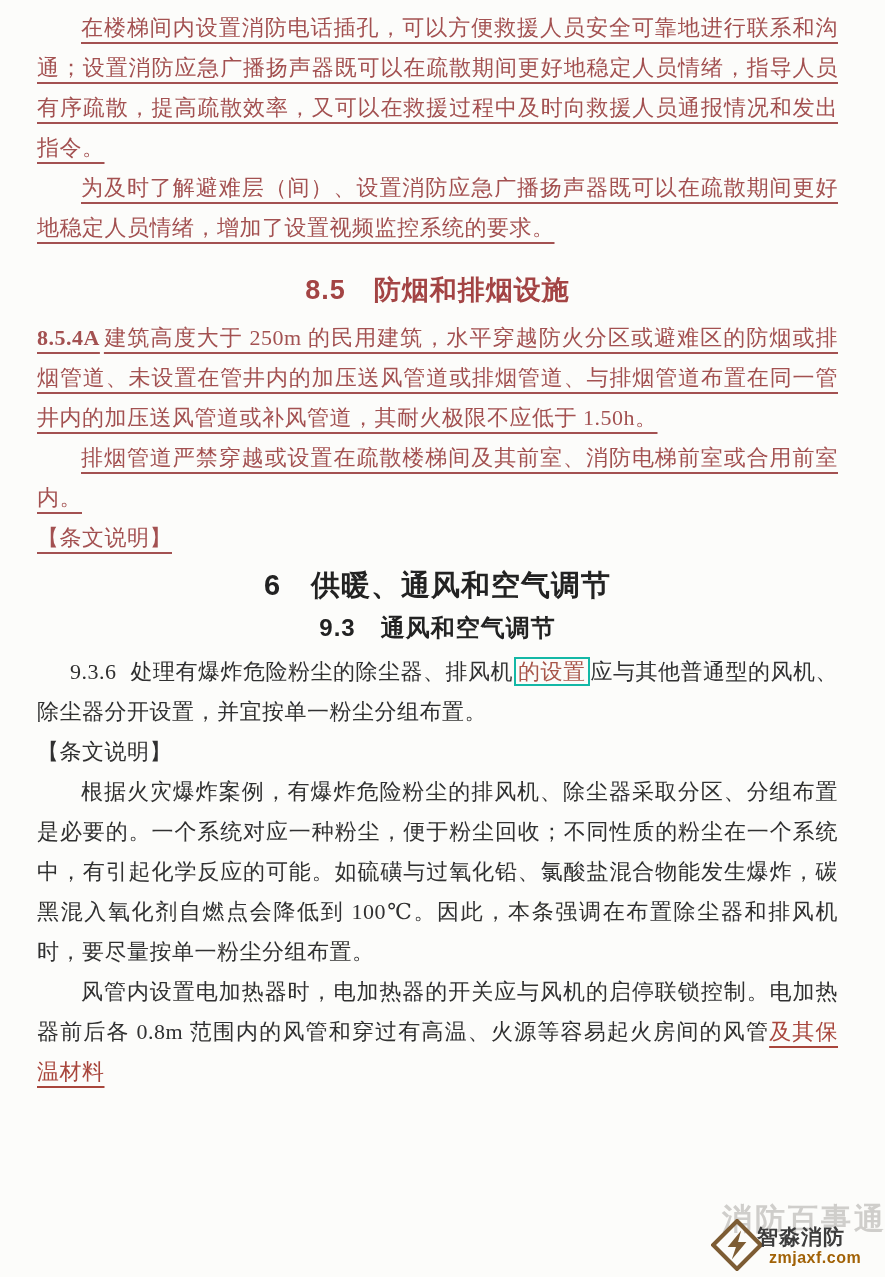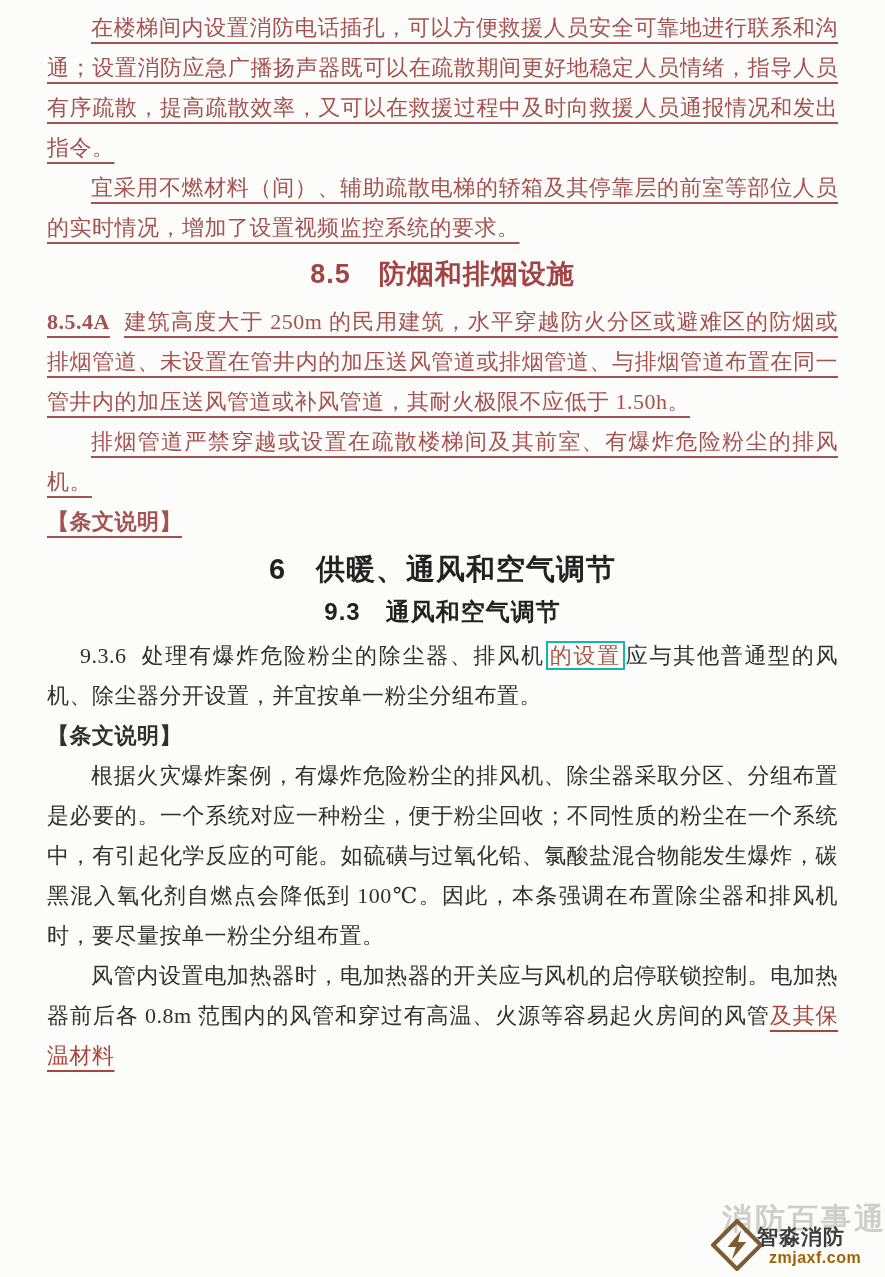--- a/index.html
+++ b/index.html
@@ -4,40 +4,40 @@
 <style>
   html,body{margin:0;padding:0;}
   body{
     width:885px;height:1277px;overflow:hidden;position:relative;
     background:#fcfcfa;
     font-family:"Liberation Serif","DejaVu Serif",serif;
   }
   .page{
     box-sizing:border-box;
     width:885px;height:1277px;
-    padding:8px 47px 0 47px;
+    padding:8px 47px 0 37px;
     position:relative;
     overflow:hidden;
   }
   p{margin:0;font-size:22px;line-height:40px;color:#303030;
     text-align:justify;letter-spacing:0.5px;}
   .indent{text-indent:2em;}
   .red-u{
     color:#a35151;
     text-decoration:underline;
     text-decoration-color:#a35151;
     text-decoration-thickness:1.5px;
     text-underline-offset:7px;
   }
-  .clause-num{font-weight:bold;margin-right:14px;}
+  .clause-num{font-weight:bold;margin-right:4px;}
   .clause-num-plain{margin-right:14px;margin-left:33px;}
-  .note-label{font-weight:bold;}
+  .note-label{font-weight:normal;}
   h2,h3{font-family:"Liberation Sans","DejaVu Sans",sans-serif;
     text-align:center;letter-spacing:1px;color:#222;}
-  .h85{font-size:27px;font-weight:bold;color:#a34444;margin:8px 0 10px;}
+  .h85{font-size:27px;font-weight:bold;color:#a34444;margin:24px 0 10px;}
   .h9{font-size:29px;font-weight:bold;margin:8px 0 2px;}
   .h93{font-size:24px;font-weight:bold;margin:6px 0 8px;}
   .boxed{
     color:#a8564a;
     border:2px solid #14b8a6;
     padding:0 2px;
     margin:0 1px;
   }
   .red-inline-u{
     color:#a8463c;
@@ -71,27 +71,27 @@
     white-space:nowrap;
   }
 </style>
 </head>
 <body>
 
 <div class="page">
 
   <p class="red-u indent">在楼梯间内设置消防电话插孔，可以方便救援人员安全可靠地进行联系和沟通；设置消防应急广播扬声器既可以在疏散期间更好地稳定人员情绪，指导人员有序疏散，提高疏散效率，又可以在救援过程中及时向救援人员通报情况和发出指令。</p>
 
-  <p class="red-u indent">宜采用不燃材料（间）、辅助疏散电梯的轿箱及其停靠层的前室等部位人员的实时情况，增加了设置视频监控系统的要求。</p>
+  <p class="red-u indent">为及时了解避难层（间）、设置消防应急广播扬声器既可以在疏散期间更好地稳定人员情绪，增加了设置视频监控系统的要求。</p>
 
   <h2 class="h85">8.5　防烟和排烟设施</h2>
 
   <p class="red-u"><span class="clause-num">8.5.4A</span><span>建筑高度大于 250m 的民用建筑，水平穿越防火分区或避难区的防烟或排烟管道、未设置在管井内的加压送风管道或排烟管道、与排烟管道布置在同一管井内的加压送风管道或补风管道，其耐火极限不应低于 1.50h。</span></p>
 
-  <p class="red-u indent">排烟管道严禁穿越或设置在疏散楼梯间及其前室、有爆炸危险粉尘的排风机。</p>
+  <p class="red-u indent">排烟管道严禁穿越或设置在疏散楼梯间及其前室、消防电梯前室或合用前室内。</p>
 
   <p><span class="note-label red-u">【条文说明】</span></p>
 
 
   <h2 class="h9">6　供暖、通风和空气调节</h2>
 
   <h3 class="h93">9.3　通风和空气调节</h3>
 
   <p><span class="clause-num-plain">9.3.6</span><span>处理有爆炸危险粉尘的除尘器、排风机</span><span class="boxed">的设置</span><span>应与其他普通型的风机、除尘器分开设置，并宜按单一粉尘分组布置。</span></p>
 

